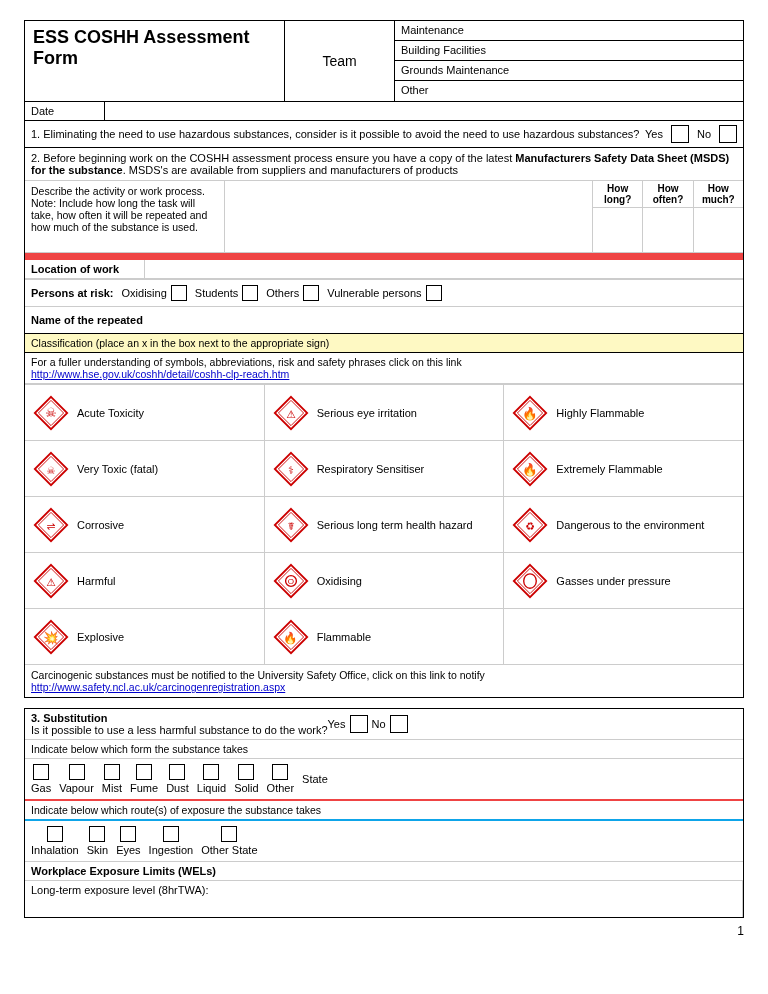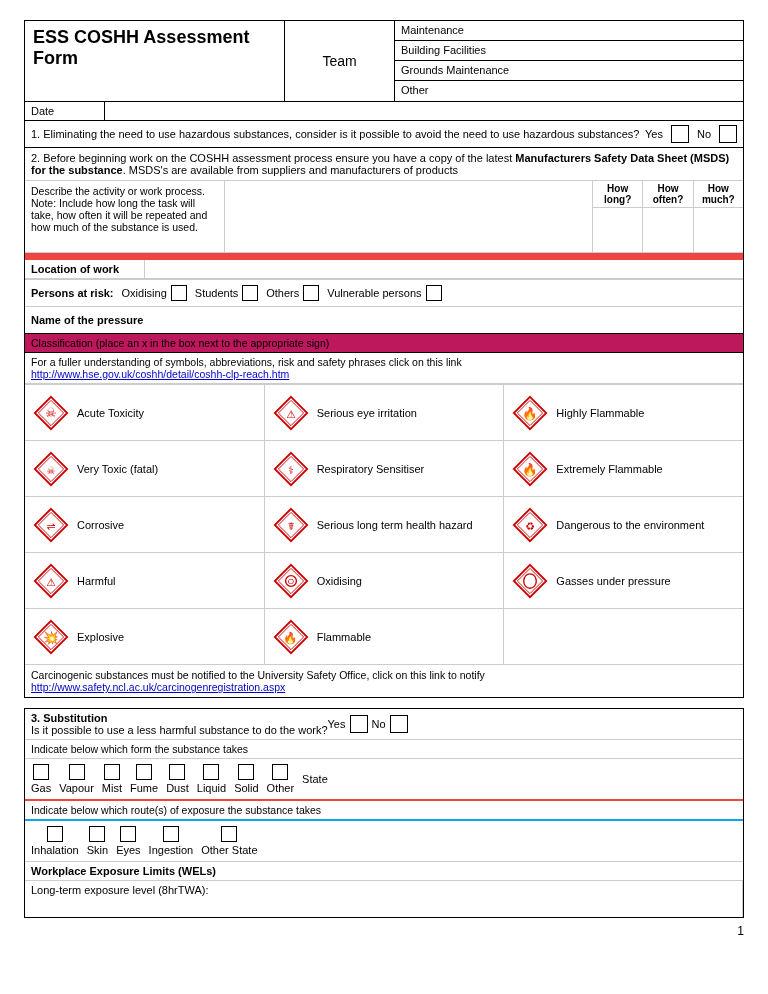--- a/index.html
+++ b/index.html
@@ -144,21 +144,21 @@
       font-weight: bold;
       margin-right: 8px;
     }
 
     
     .classif-section {
       border: 1px solid #000;
       border-top: none;
     }
     .classif-header {
-      background: #be185d;
+      background: #fef9c3;
       padding: 3px 6px;
       font-size: 10.5px;
       border-bottom: 1px solid #000;
     }
     .classif-link-row {
       padding: 3px 6px;
       border-bottom: 1px solid #ccc;
       font-size: 10.5px;
     }
     .classif-link {
@@ -362,21 +362,21 @@
         <span>Others</span>
         <span class="risk-checkbox"></span>
       </div>
       <div class="risk-group">
         <span>Vulnerable persons</span>
         <span class="risk-checkbox"></span>
       </div>
     </div>
 
     <div class="substance-name-row">
-      <span class="substance-name-label bold">Name of the pressure</span>
+      <span class="substance-name-label bold">Name of the repeated</span>
     </div>
   </div>
 
   <div class="classif-section">
     <div class="classif-header">Classification (place an x in the box next to the appropriate sign)</div>
     <div class="classif-link-row">
       <span>For a fuller understanding of symbols, abbreviations, risk and safety phrases click on this link</span><br>
       <a class="classif-link" href="#">http://www.hse.gov.uk/coshh/detail/coshh-clp-reach.htm</a>
     </div>
 

